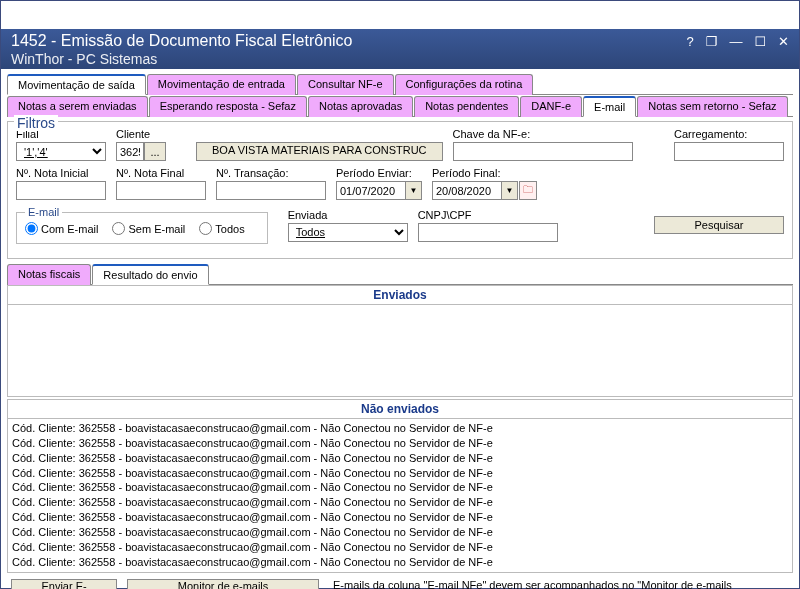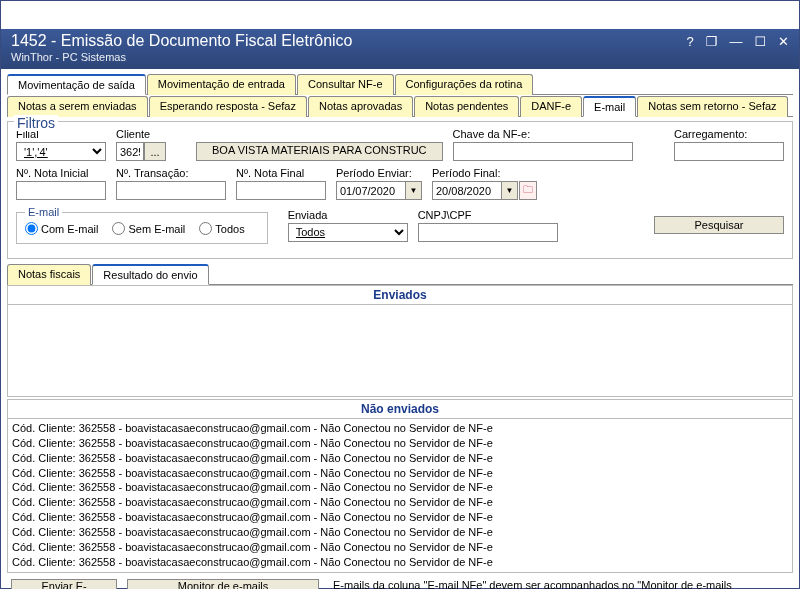--- a/index.html
+++ b/index.html
@@ -1,26 +1,26 @@
 <!DOCTYPE html>
 <html><head>
 <meta charset="utf-8">
 <style>
 * { box-sizing: border-box; margin: 0; padding: 0; font-family: Tahoma, Arial, sans-serif; font-size: 11px; }
 body { background: #fff; overflow: hidden; }
 .window { width: 800px; height: 589px; background: #fff; border: 1px solid #3b4a7c; position: relative; }
 .titlebar { height: 40px; background: linear-gradient(to bottom, #3b5998, #2d4578); color: #fff; padding: 3px 10px; display: flex; justify-content: space-between; align-items: flex-start; margin-top: 28px; }
 .titlebar .title-main { font-size: 16px; font-weight: normal; line-height: 1.1; }
-.titlebar .title-sub { font-size: 11px; opacity: 0.9; margin-top: 1px; }
+.titlebar .title-sub { font-size: 14px; opacity: 0.9; margin-top: 1px; }
 .titlebar .controls { display: flex; gap: 12px; align-items: center; padding-top: 2px; }
 .titlebar .controls span { cursor: pointer; font-size: 13px; }
 .content { padding: 4px 6px; }
 .tabstrip { display: flex; border-bottom: 1px solid #888; margin-bottom: 0; }
 .tabstrip.level1 { margin-bottom: 0; }
-.tab { padding: 3px 10px; border: 1px solid #888; border-bottom: none; background: #fef9c3; margin-right: 1px; cursor: pointer; border-radius: 3px 3px 0 0; position: relative; top: 1px; }
+.tab { padding: 3px 10px; border: 1px solid #888; border-bottom: none; background: #f0abfc; margin-right: 1px; cursor: pointer; border-radius: 3px 3px 0 0; position: relative; top: 1px; }
 .tab.active { background: #fff; border-top: 2px solid #1e5bbf; border-bottom: 1px solid #fff; z-index: 2; }
 .tabstrip.level2 { margin-top: 0; border-bottom: 1px solid #888; }
 .filters { border: 1px solid #bbb; padding: 6px 8px 8px; margin-top: 4px; margin-bottom: 4px; position: relative; }
 .filters .legend { position: absolute; top: -7px; left: 6px; background: #fff; padding: 0 3px; color: #2a4a8a; font-size: 14px; }
 .row { display: flex; gap: 10px; margin-bottom: 6px; align-items: flex-end; }
 .field { display: flex; flex-direction: column; }
 .field label { font-size: 11px; margin-bottom: 2px; }
 .field input, .field select { border: 1px solid #888; height: 19px; padding: 1px 3px; font-size: 11px; background: #fff; }
 .field select { background: #fff; text-decoration: underline; }
 .readonly-box { background: #ece9d8; border: 1px solid #888; height: 19px; padding: 1px 15px; font-size: 11px; overflow: hidden; white-space: nowrap; }
@@ -110,26 +110,26 @@
           <label>Carregamento:</label>
           <input value="" style="">
         </div>
       </div>
 
       <div class="row">
         <div class="field" style="width:90px">
           <label>Nº. Nota Inicial</label>
           <input value="" style="">
         </div>
+        <div class="field" style="width:90px">
+          <label>Nº. Nota Final</label>
+          <input value="" style="">
+        </div>
         <div class="field" style="width:110px">
           <label>Nº. Transação:</label>
-          <input value="" style="">
-        </div>
-        <div class="field" style="width:90px">
-          <label>Nº. Nota Final</label>
           <input value="" style="">
         </div>
         <div class="field">
           <label>Período Enviar:</label>
           <div class="date-wrap">
             <input value="01/07/2020" style="">
             <div class="dd">▼</div>
           </div>
         </div>
         <div class="field">

